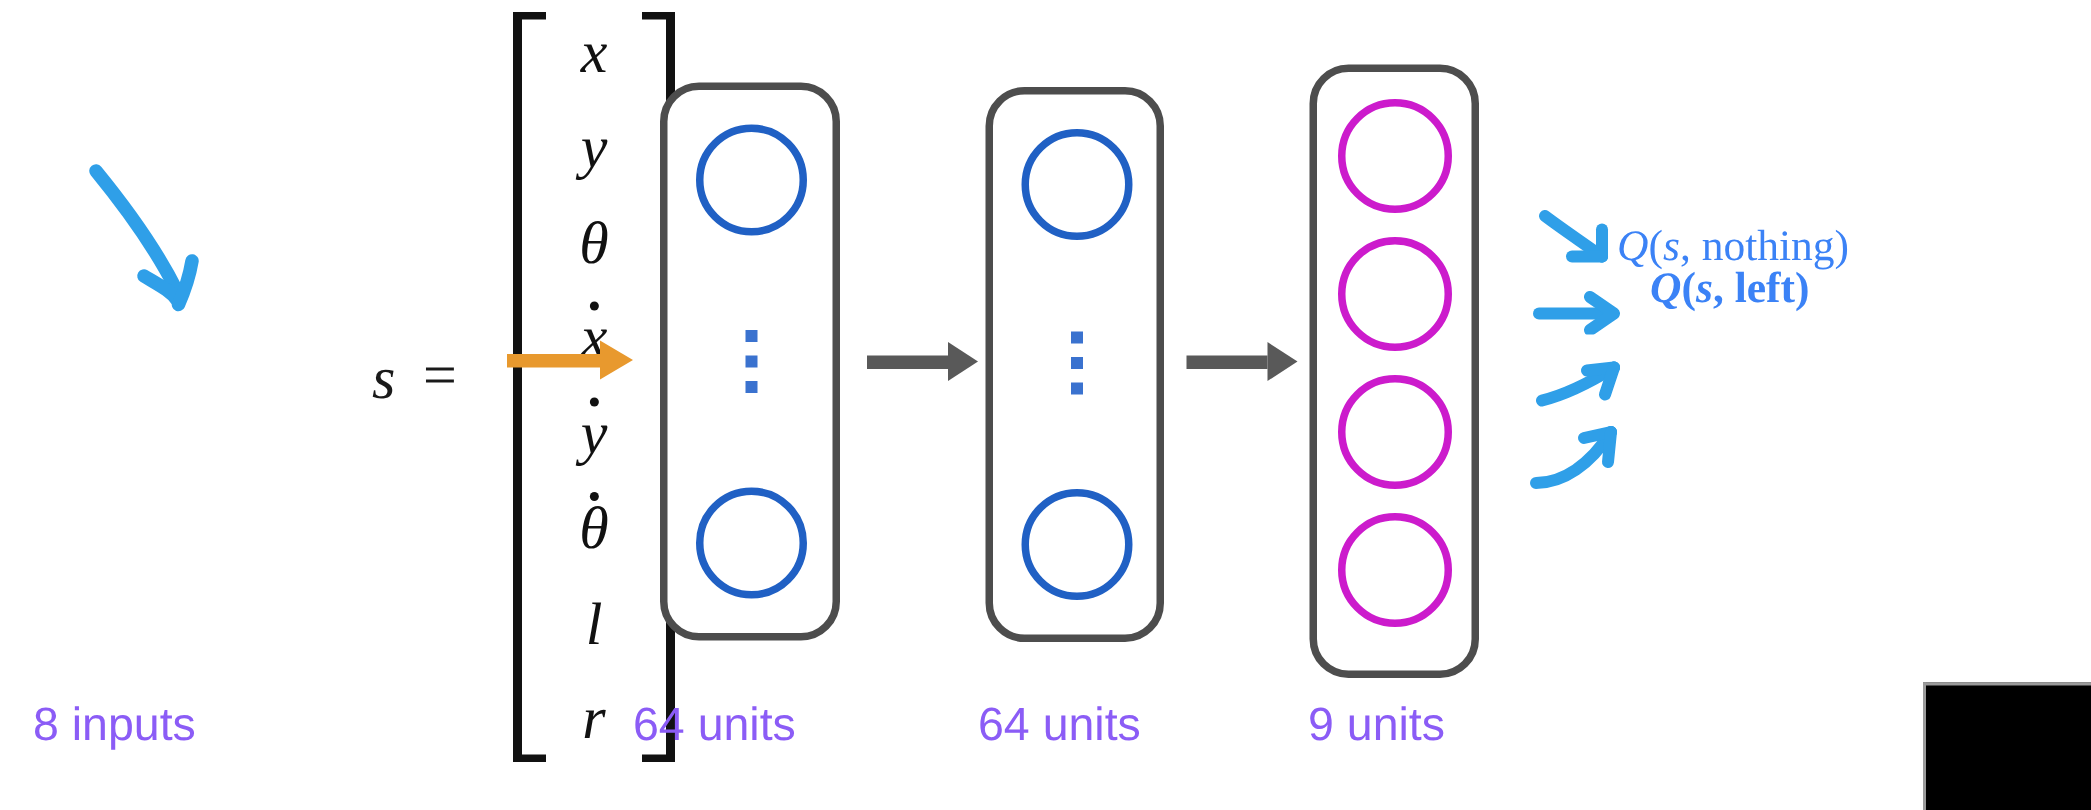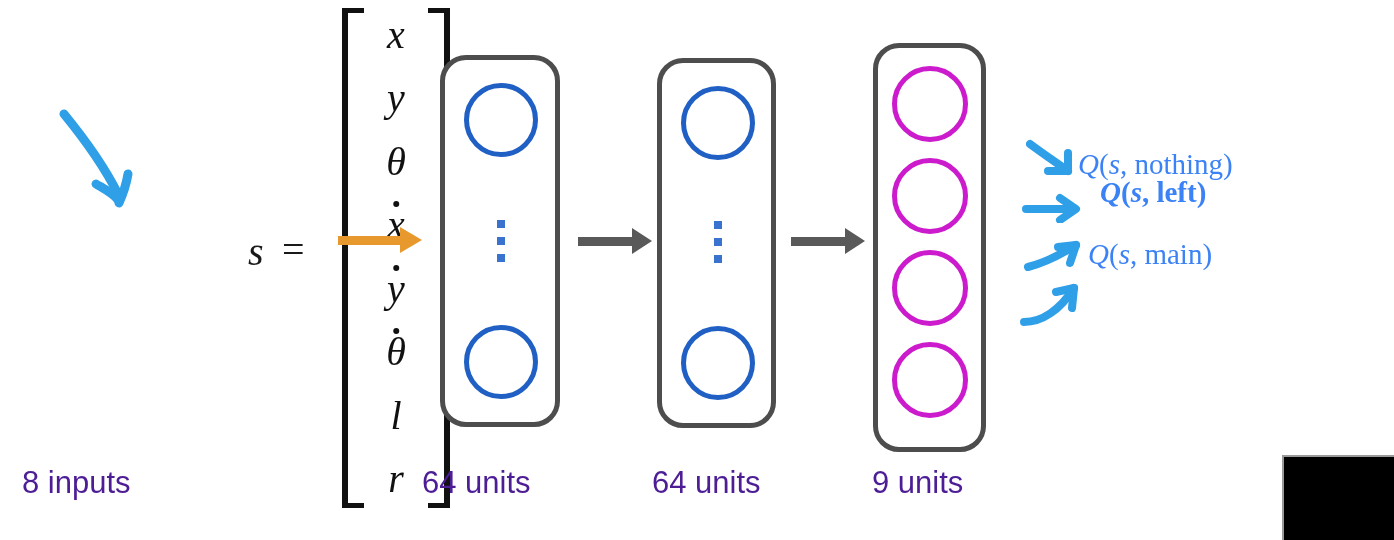--- a/index.html
+++ b/index.html
@@ -161,21 +161,21 @@
   #q-label-0 { left: 1078px; top: 148px; }
   #q-label-1 { left: 1100px; top: 176px; font-weight: bold; }
   #q-label-2 { left: 1088px; top: 238px; }
   #q-label-3 { left: 1092px; top: 281px; }
 
   
   .caption {
     position: absolute;
     font-family: "Liberation Sans", sans-serif;
     font-size: 31px;
-    color: #4c1d95;
+    color: #8b5cf6;
     white-space: nowrap;
   }
   #caption-inputs { left: 22px;  top: 465px; }
   #caption-l1     { left: 422px; top: 465px; }
   #caption-l2     { left: 652px; top: 465px; }
   #caption-l3     { left: 872px; top: 465px; }
 
   
   #corner-block {
     left: 1282px; top: 455px;
@@ -310,23 +310,20 @@
       <path d="M54 8 L 52 28" stroke="#2f9fe8" stroke-width="8" fill="none" stroke-linecap="round"></path>
     </svg>
   </div>
 
   <div class="q-label abs" id="q-label-0">
     <span class="it">Q</span><span>(</span><span class="it">s</span><span>, </span><span>nothing</span><span>)</span>
   </div>
   <div class="q-label abs" id="q-label-1">
     <span class="it">Q</span><span>(</span><span class="it">s</span><span>, </span><span>left</span><span>)</span>
   </div>
-  <div class="q-label abs" id="q-label-2">
-    <span class="it">Q</span><span>(</span><span class="it">s</span><span>, </span><span>main</span><span>)</span>
-  </div>
 
   <div class="caption abs" id="caption-inputs">8 inputs</div>
   <div class="caption abs" id="caption-l1">64 units</div>
   <div class="caption abs" id="caption-l2">64 units</div>
   <div class="caption abs" id="caption-l3">9 units</div>
 
   <div class="abs" id="corner-block"></div>
 
 </div>
 

